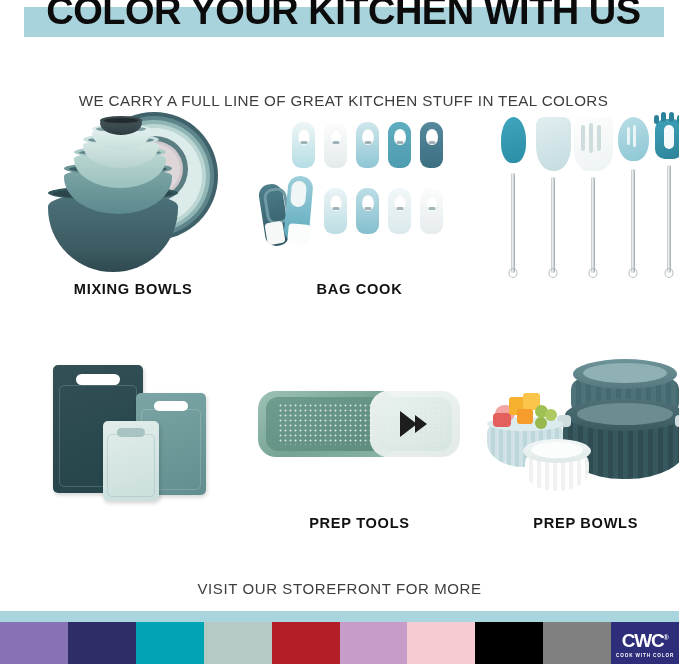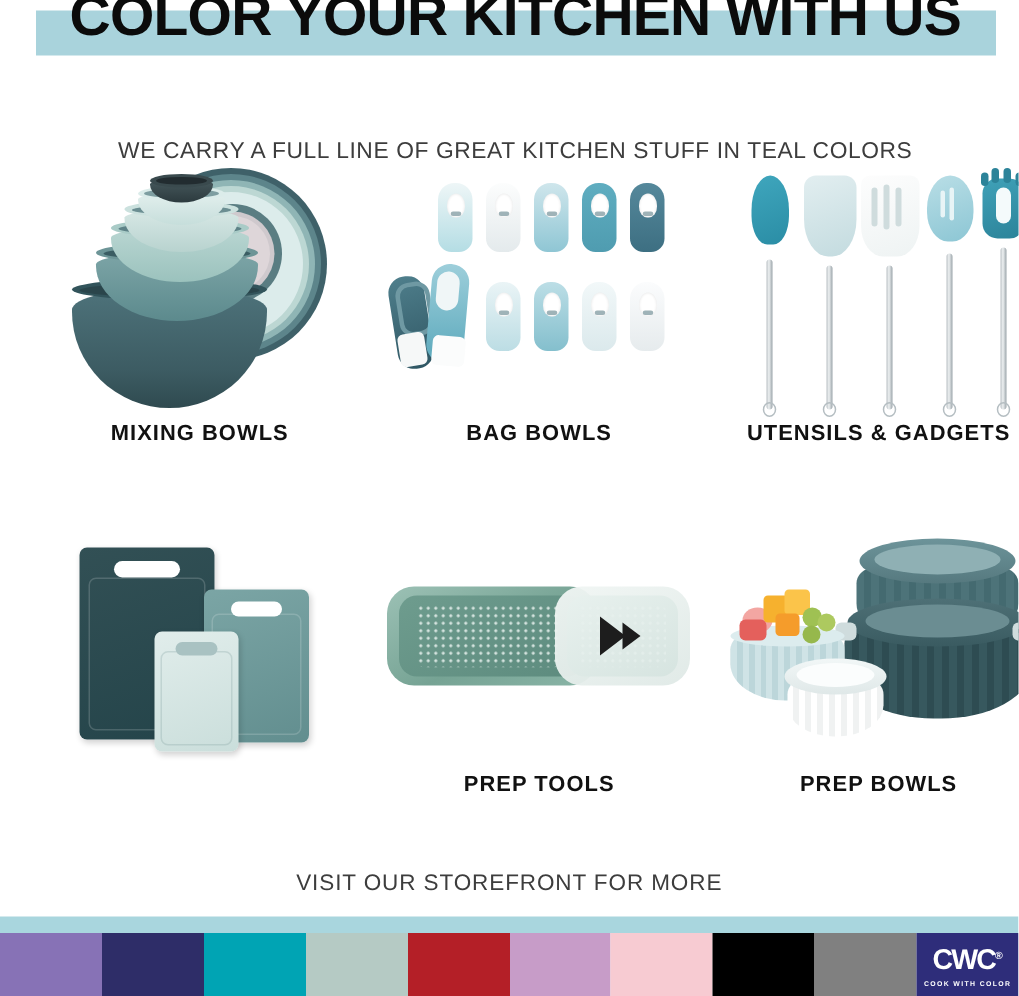--- a/index.html
+++ b/index.html
@@ -198,21 +198,21 @@
                       border:3px solid #6f99a3;transform:rotate(-9deg);"></div>
           <div style="position:absolute;left:14px;top:126px;width:18px;height:22px;border-radius:4px;
                       background:#f6f8f8;transform:rotate(-9deg);"></div>
           <div style="position:absolute;left:34px;top:80px;width:25px;height:66px;border-radius:12px;
                       background:linear-gradient(175deg,#9ecfdb,#5aa8bb);transform:rotate(5deg);"></div>
           <div style="position:absolute;left:39px;top:85px;width:15px;height:26px;border-radius:8px;
                       background:#f0f6f7;transform:rotate(5deg);"></div>
           <div style="position:absolute;left:36px;top:128px;width:22px;height:20px;border-radius:4px;
                       background:#fbfcfc;transform:rotate(5deg);"></div>
         </div>
-        <div class="cap">BAG BOWLS</div>
+        <div class="cap">BAG COOK</div>
       </div>
 
       <div class="cell">
         <div class="art">
 
           <div class="ut" style="left:28px;height:156px;">
             <div class="ut-handle" style="height:100px;"></div>
             <div class="ut-loop"></div>
             <div class="ut-head" style="left:-6px;top:0;width:25px;height:46px;border-radius:50% 50% 42% 42%;
                  background:linear-gradient(160deg,#3fa6bd,#2a8da5);"></div>
@@ -249,21 +249,20 @@
             <div class="ut-loop"></div>
             <div class="ut-head" style="left:-8px;top:2px;width:28px;height:40px;border-radius:10px;
                  background:linear-gradient(160deg,#3fa1b8,#2c8399);"></div>
             <div style="position:absolute;left:1px;top:8px;width:10px;height:24px;border-radius:6px;background:#f4fafb;"></div>
             <div style="position:absolute;left:-9px;top:-2px;width:5px;height:9px;border-radius:3px;background:#2c8399;"></div>
             <div style="position:absolute;left:-2px;top:-5px;width:5px;height:10px;border-radius:3px;background:#2c8399;"></div>
             <div style="position:absolute;left:6px;top:-5px;width:5px;height:10px;border-radius:3px;background:#2c8399;"></div>
             <div style="position:absolute;left:14px;top:-2px;width:5px;height:9px;border-radius:3px;background:#2c8399;"></div>
           </div>
         </div>
-        <div class="cap">UTENSILS &amp; GADGETS</div>
       </div>
     </div>
 
     <div class="row row2">
 
       <div class="cell">
         <div class="art2">
           <div class="cb" style="left:27px;top:22px;width:90px;height:128px;background:linear-gradient(160deg,#325055,#24444a);">
             <div class="cb-in"></div>
             <div class="cb-hole" style="top:9px;width:44px;height:11px;"></div>

